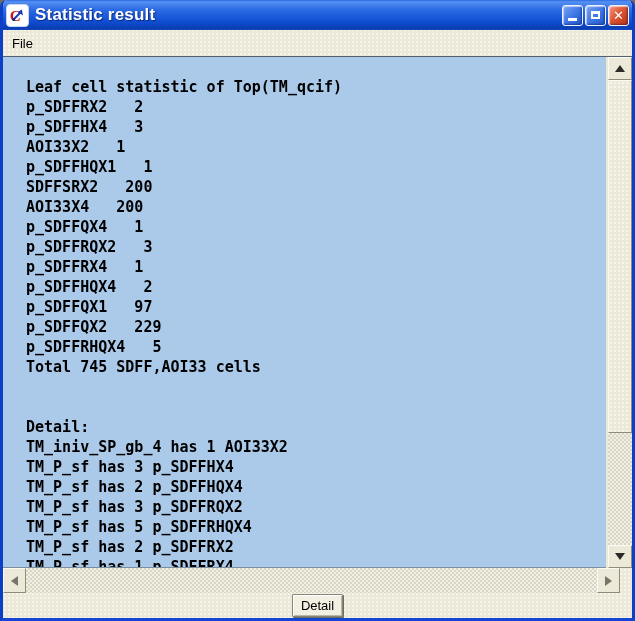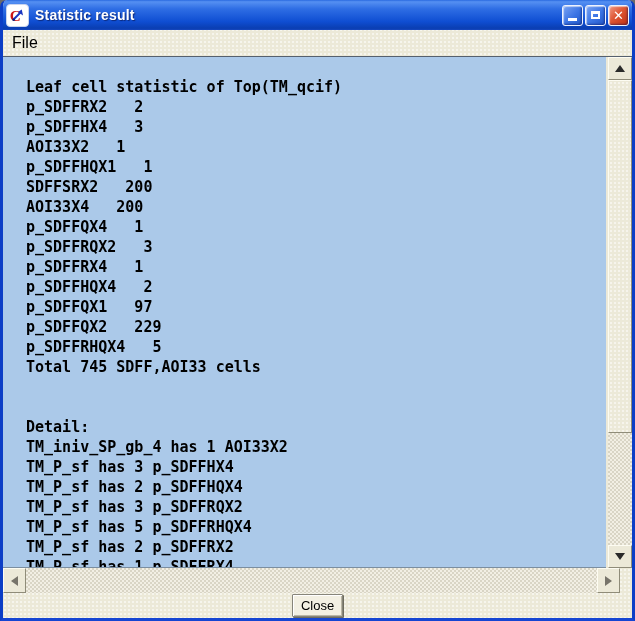--- a/index.html
+++ b/index.html
@@ -14,35 +14,35 @@
   }
   
   .titlebar{
     position:absolute;top:0;left:-3px;right:-3px;height:30px;
     background:linear-gradient(180deg,#2a6ae0 0%,#5590f2 6%,#2e6de4 30%,#0f4ed2 72%,#0a3eb2 94%,#1647be 100%);
     border-radius:7px 7px 0 0;
     display:flex;align-items:center;
   }
   .app-icon{width:21px;height:21px;margin:0 6px 0 6px;background:#fff;border-radius:4px;
     border:1px solid #c9d4ee;display:flex;align-items:center;justify-content:center;flex:0 0 auto;}
-  .title-text{color:#fff;font-weight:bold;font-size:14px;letter-spacing:.2px;
+  .title-text{color:#fff;font-weight:bold;font-size:17px;letter-spacing:.2px;
     text-shadow:1px 1px 1px rgba(10,25,90,.75);flex:1 1 auto;white-space:nowrap;overflow:hidden;}
   .tb-buttons{display:flex;gap:2px;margin-right:6px;flex:0 0 auto;}
   .tb-btn{width:21px;height:21px;border-radius:3px;border:1px solid #eef2ff;box-sizing:border-box;
     display:flex;align-items:center;justify-content:center;cursor:pointer;
     background:linear-gradient(135deg,#7aa3f4 0%,#3b74e4 55%,#2257c8 100%);
     box-shadow:inset 1px 1px 1px rgba(255,255,255,.6), inset -1px -1px 2px rgba(0,10,80,.45);}
   .tb-btn.close{background:linear-gradient(135deg,#f29a84 0%,#de5634 45%,#c03014 100%);}
   .glyph-min{display:block;width:9px;height:3px;background:#fff;margin-top:9px;}
   .glyph-max{display:block;width:9px;height:8px;border:2px solid #fff;border-top-width:3px;box-sizing:border-box;}
   .glyph-close{color:#fff;font-weight:bold;font-size:13px;line-height:1;font-family:"DejaVu Sans",sans-serif;}
   
   .menubar{position:absolute;top:30px;left:0;right:0;height:26px;
     border-bottom:1px solid #55606e;display:flex;align-items:center;}
-  .menu-item{font-size:16px;color:#000;padding:2px 9px;cursor:default;}
+  .menu-item{font-size:13px;color:#000;padding:2px 9px;cursor:default;}
   
   .textpane{position:absolute;top:57px;left:0;width:603px;height:510px;
     background:#abc9e9;border-bottom:1px solid #7b8ea0;overflow:hidden;}
   .textpane pre{margin:16px;padding:4px 4px 0 7px;
     font-family:"DejaVu Sans Mono",monospace;font-weight:bold;font-size:15px;line-height:20px;color:#000;}
   
   .sbtn,.sthumb{background:#ece9d8;box-sizing:border-box;
     border:1px solid;border-color:#fdfcf2 #8f8c79 #8f8c79 #fdfcf2;
     display:flex;align-items:center;justify-content:center;}
   .trough{flex:1 1 auto;background:#f2efe4;
@@ -144,16 +144,16 @@
     <div class="sbtn">
       <span class="tri tri-left"></span>
     </div>
     <div class="trough"></div>
     <div class="sbtn">
       <span class="tri tri-right"></span>
     </div>
   </div>
 
   <div class="footer">
-    <button class="close-btn">Close</button>
+    <button class="close-btn">Detail</button>
   </div>
 
 </div>
 
 </body></html>

